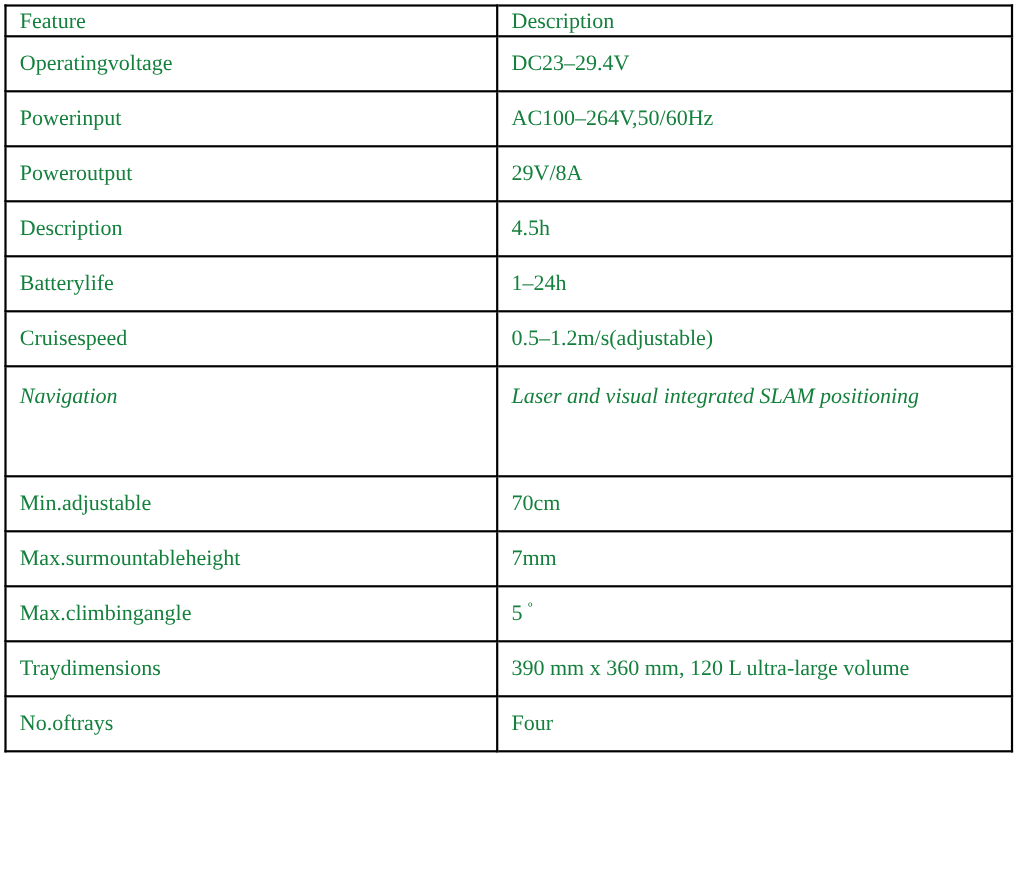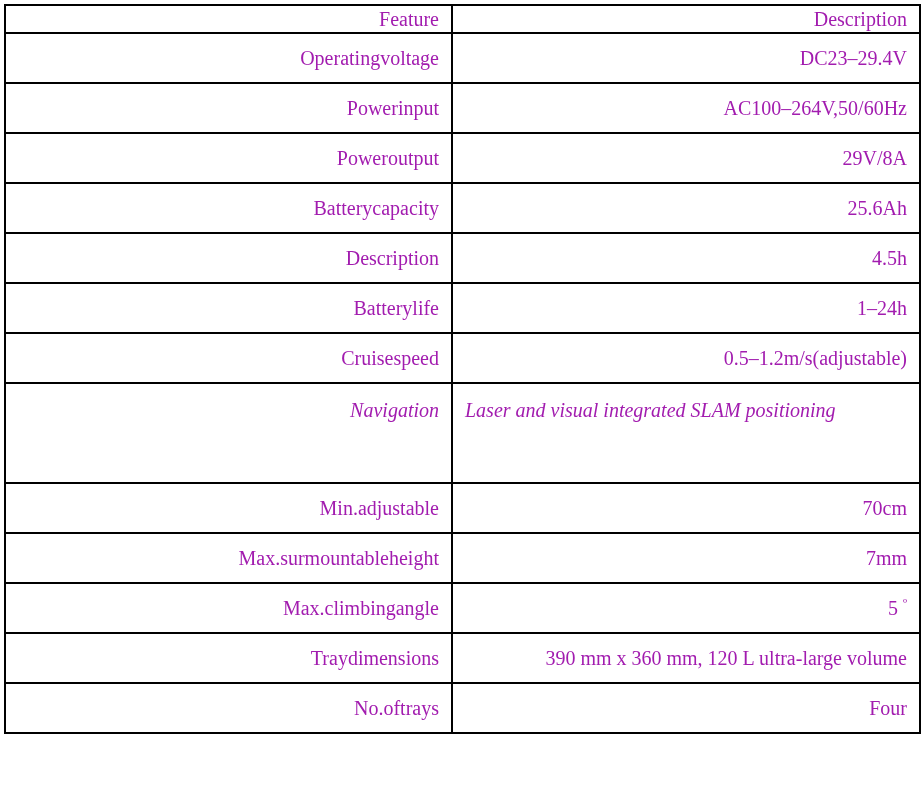--- a/index.html
+++ b/index.html
@@ -35,25 +35,25 @@
   }
 
   .spec-table col.col-feature { width: 447px; }
   .spec-table col.col-description { width: 468px; }
 
   .spec-table td,
   .spec-table th {
     border: 2px solid #000000;
     padding: 0 12px;
     vertical-align: middle;
-    text-align: right;
+    text-align: left;
     font-weight: normal;
     font-size: 20px;
     line-height: 1.30;
-    color: #a21caf;
+    color: #15803d;
     background: #ffffff;
   }
 
   .spec-table tr.row-standard td {
     height: 48px;
     border-radius: 18px;
   }
 
   .spec-table tr.row-tall td {
     height: 85px;
@@ -102,24 +102,20 @@
       <tr class="row-standard">
         <td class="cell-feature">Powerinput</td>
         <td>AC100–264V,50/60Hz</td>
       </tr>
 
       <tr class="row-standard">
         <td class="cell-feature">Poweroutput</td>
         <td>29V/8A</td>
       </tr>
 
-      <tr class="row-standard">
-        <td class="cell-feature">Batterycapacity</td>
-        <td>25.6Ah</td>
-      </tr>
 
       <tr class="row-standard">
         <td class="cell-feature">Description</td>
         <td>4.5h</td>
       </tr>
 
       <tr class="row-standard">
         <td class="cell-feature">Batterylife</td>
         <td>1–24h</td>
       </tr>

